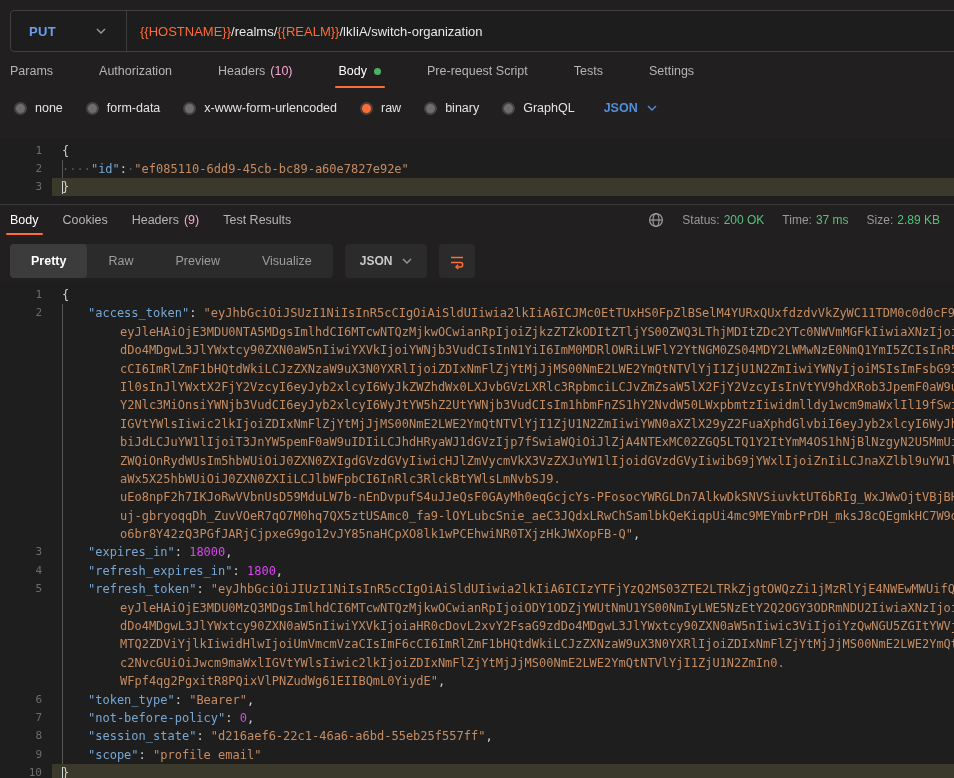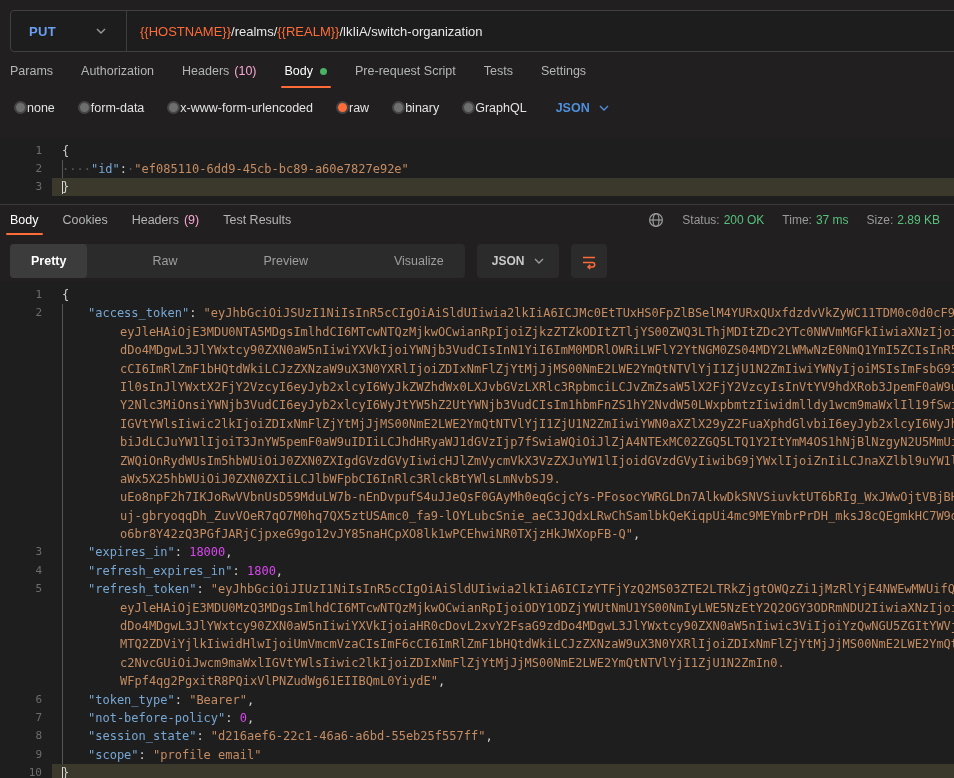--- a/index.html
+++ b/index.html
@@ -21,29 +21,29 @@
   .method-select {
     display:flex; align-items:center;
     padding:0 20px 0 18px; height:100%;
     cursor:pointer; min-width:115px; justify-content:space-between;
   }
   .method-label { color:#6b9ff2; font-size:13px; font-weight:bold; letter-spacing:.4px; }
   .vsep { width:1px; height:40px; background:#3d3d3d; }
   .url-input { padding-left:13px; font-size:13px; color:#e8e8e8; white-space:nowrap; overflow:hidden; flex:1; }
   .url-var { color:#ff6c37; }
   
-  .req-tabs { display:flex; align-items:center; height:38px; padding-left:10px; gap:28px; }
+  .req-tabs { display:flex; align-items:center; height:38px; padding-left:10px; gap:46px; }
   .tab { position:relative; font-size:12.5px; color:#b5b5b5; height:100%; display:flex; align-items:center; cursor:pointer; }
   .tab.active { color:#ffffff; }
   .tab.active::after { content:""; position:absolute; left:-4px; right:-4px; bottom:2px; height:2px; background:#ff6c37; border-radius:1px; }
   .tab .count { color:#f9a8d4; margin-left:5px; }
   .green-dot { width:7px; height:7px; border-radius:50%; background:#4ab363; margin-left:7px; }
   
   .mode-row { display:flex; align-items:center; height:36px; padding-left:14px; gap:23px; }
-  .mode-item { display:flex; align-items:flex-start; cursor:pointer; }
+  .mode-item { display:flex; align-items:flex-end; gap:8px; cursor:pointer; }
   .radio { width:13px; height:13px; border-radius:50%; background:#6e6e6e; border:2px solid #454545; }
   .mode-item.selected .radio { background:#ff6c37; }
   .mode-label { font-size:12.5px; color:#e3e3e3; }
   .lang-select { display:flex; align-items:center; gap:9px; margin-left:6px; cursor:pointer; }
   .lang-label { color:#4f8fdd; font-size:12.5px; font-weight:bold; }
   .chev { width:10px; height:6px; }
   
   .editor { position:relative; background:#1e1e1e; font-family:"DejaVu Sans Mono", monospace; font-size:12px; }
   .req-editor { margin-top:12px; height:66px; padding-top:4px; }
   .resp-editor { margin-top:3px; height:497px; padding-top:5px; overflow:hidden; }
@@ -67,21 +67,21 @@
   .resp-section { border-top:1px solid #3a3a3a; margin-top:0; }
   .resp-header { display:flex; align-items:center; height:30px; padding:0 14px 0 10px; }
   .resp-tabs { display:flex; gap:24px; height:100%; }
   .resp-tabs .tab.active::after { bottom:0; }
   .resp-meta { margin-left:auto; display:flex; align-items:center; gap:18px; font-size:12px; }
   .meta-pair { color:#9a9a9a; white-space:nowrap; }
   .meta-pair .val { color:#58c07d; margin-left:4px; }
   .globe { width:16px; height:16px; cursor:pointer; }
   
   .view-bar { display:flex; align-items:center; margin:9px 10px 0 10px; height:34px; }
-  .segmented { display:flex; background:#2b2b2b; border-radius:4px; height:100%;gap:44px; }
+  .segmented { display:flex; background:#2b2b2b; border-radius:4px; height:100%; }
   .segment { padding:0 21px; display:flex; align-items:center; font-size:12.5px; color:#9e9e9e; cursor:pointer; border-radius:4px; }
   .segment.active { background:#3c3c3c; color:#ffffff; font-weight:bold; }
   .fmt-select { margin-left:12px; background:#2b2b2b; border-radius:4px; height:100%; display:flex; align-items:center; gap:10px; padding:0 15px; cursor:pointer; }
   .fmt-label { font-size:12px; font-weight:bold; color:#c9c9c9; }
   .wrap-btn { margin-left:12px; width:36px; height:100%; background:#2b2b2b; border-radius:4px; display:flex; align-items:center; justify-content:center; cursor:pointer; }
 </style>
 </head>
 <body>
 
 <div class="url-row">

